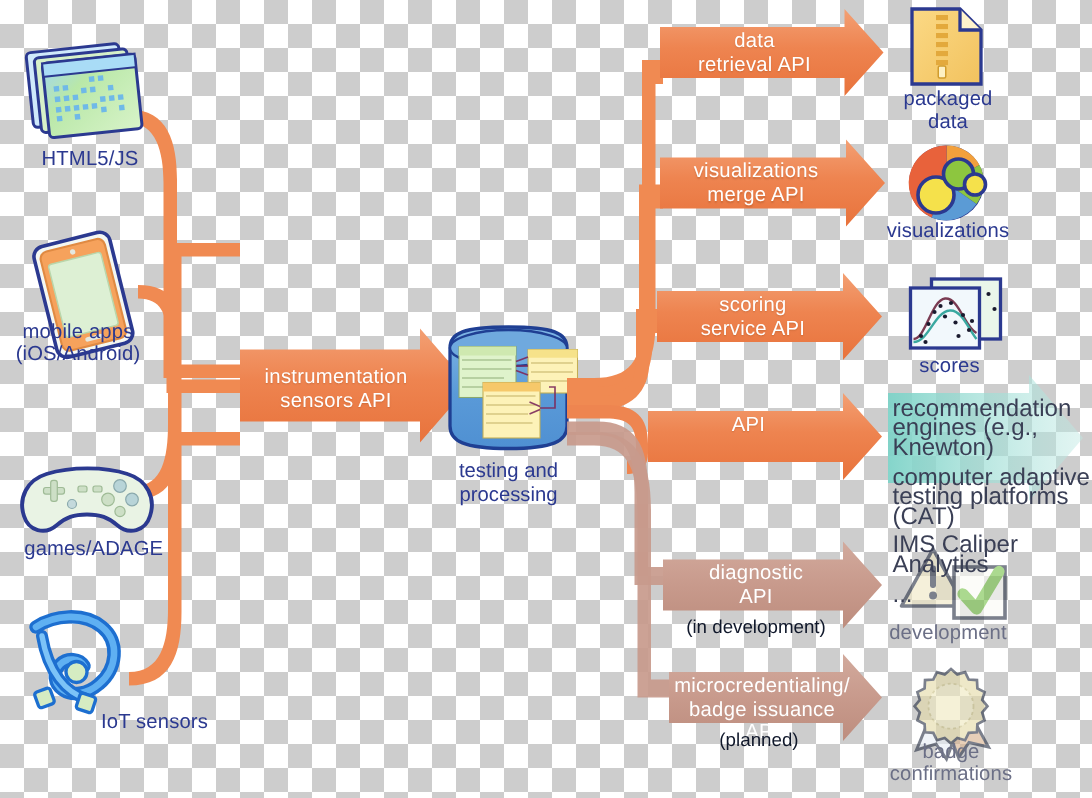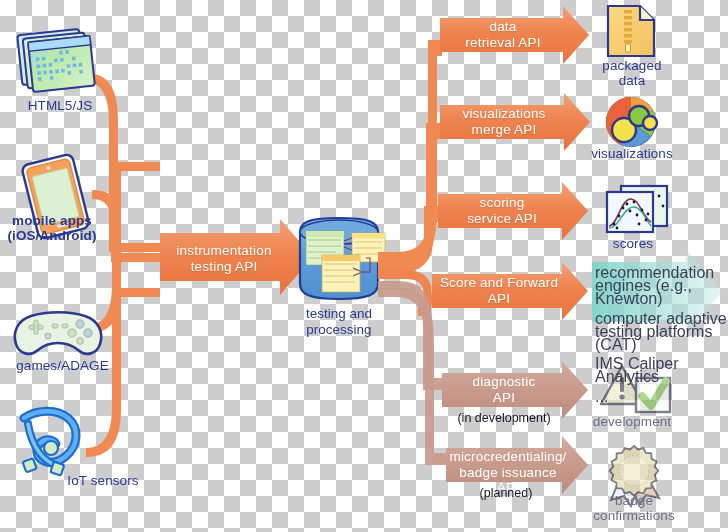--- a/index.html
+++ b/index.html
@@ -317,32 +317,32 @@
                  L34.2,48 L30,51.6 L25.8,48 L20.6,49.5 L18.2,44.6 L12.7,44.2 L12.4,38.7
                  L7.6,36.2 L9.2,31 L5.7,26.8 L9.2,22.6 L7.6,17.4 L12.4,14.9 L12.7,9.4
                  L18.2,9 L20.6,4.1 L25.8,5.6 Z"></path>
       </g>
       <circle cx="30" cy="26.8" r="15" fill="#efe9c0" stroke="#c9bf84" stroke-width="1.2" stroke-dasharray="2 2"></circle>
     </g>
   </svg>
 
   <div class="lbl" style="left:0px;top:98px;width:120px;">HTML5/JS</div>
 
-  <div class="lbl" style="left:0px;top:213px;width:104px;font-weight:bold;">
+  <div class="lbl" style="left:0px;top:213px;width:104px;">
     <div>mobile apps</div>
     <div>(iOS/Android)</div>
   </div>
 
   <div class="lbl" style="left:0px;top:358px;width:125px;">games/ADAGE</div>
 
   <div class="lbl" style="left:0px;top:473px;width:120px;padding-left:43px;">IoT sensors</div>
 
   <div class="arrow-text" style="left:165px;top:243px;width:118px;">
     <div>instrumentation</div>
-    <div>testing API</div>
+    <div>sensors API</div>
   </div>
 
   <div class="hub-label" style="left:285px;top:306px;width:108px;">
     <div>testing and</div>
     <div>processing</div>
   </div>
 
   <div class="arrow-text" style="left:443px;top:19px;width:120px;">
     <div>data</div>
     <div>retrieval API</div>
@@ -352,21 +352,20 @@
     <div>visualizations</div>
     <div>merge API</div>
   </div>
 
   <div class="arrow-text" style="left:441px;top:195px;width:122px;">
     <div>scoring</div>
     <div>service API</div>
   </div>
 
   <div class="arrow-text" style="left:434px;top:275px;width:130px;">
-    <div>Score and Forward</div>
     <div>API</div>
   </div>
 
   <div class="arrow-text faded" style="left:445px;top:374px;width:118px;">
     <div>diagnostic</div>
     <div>API</div>
   </div>
   <div class="note gray" style="left:441px;top:411px;width:126px;">(in development)</div>
 
   <div class="arrow-text faded" style="left:447px;top:449px;width:122px;">

